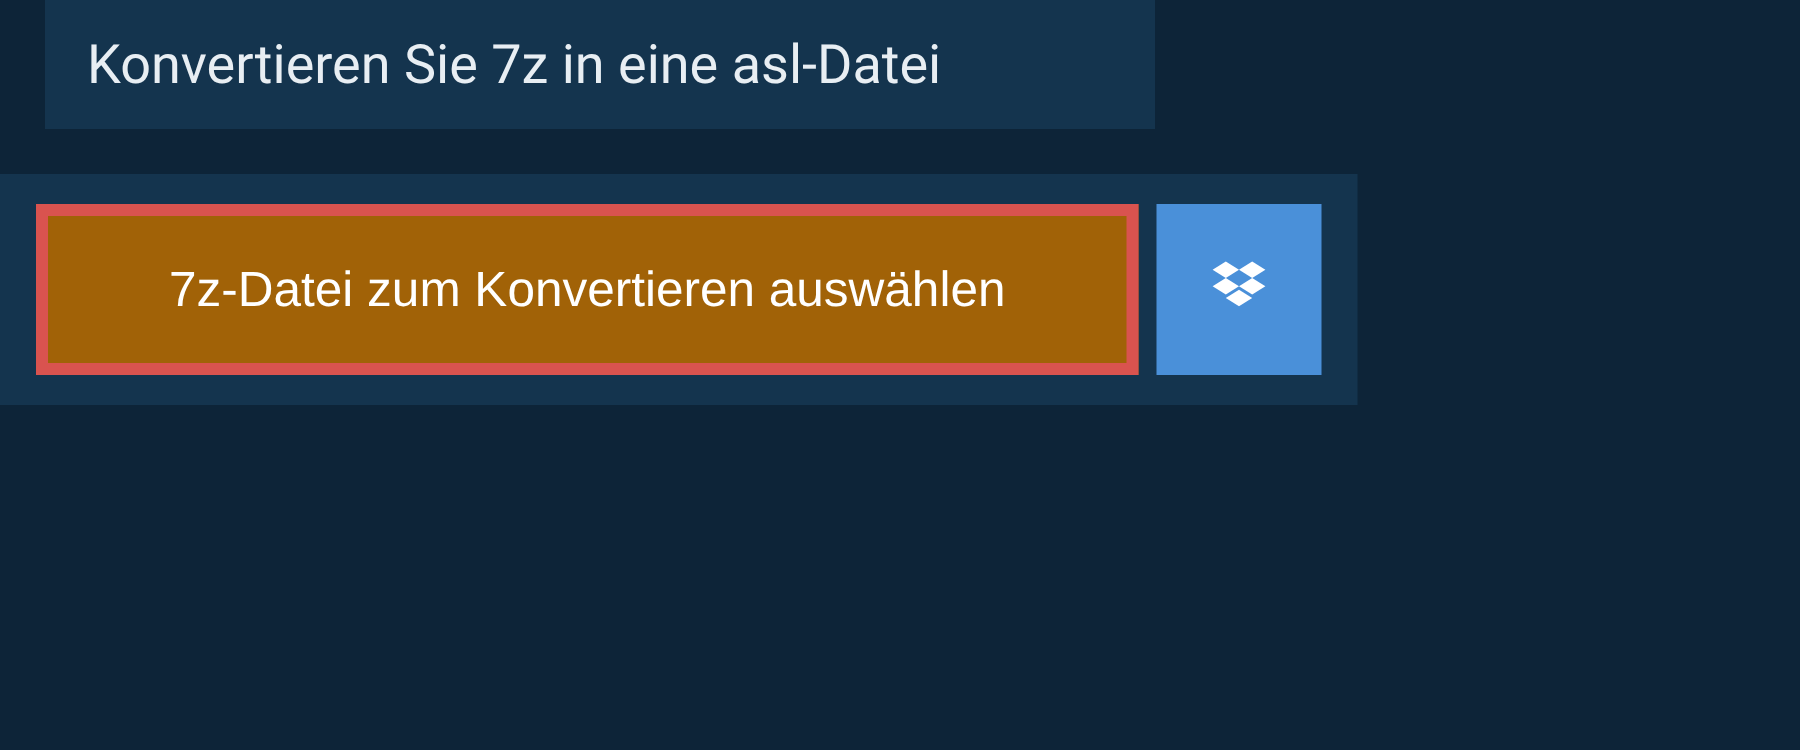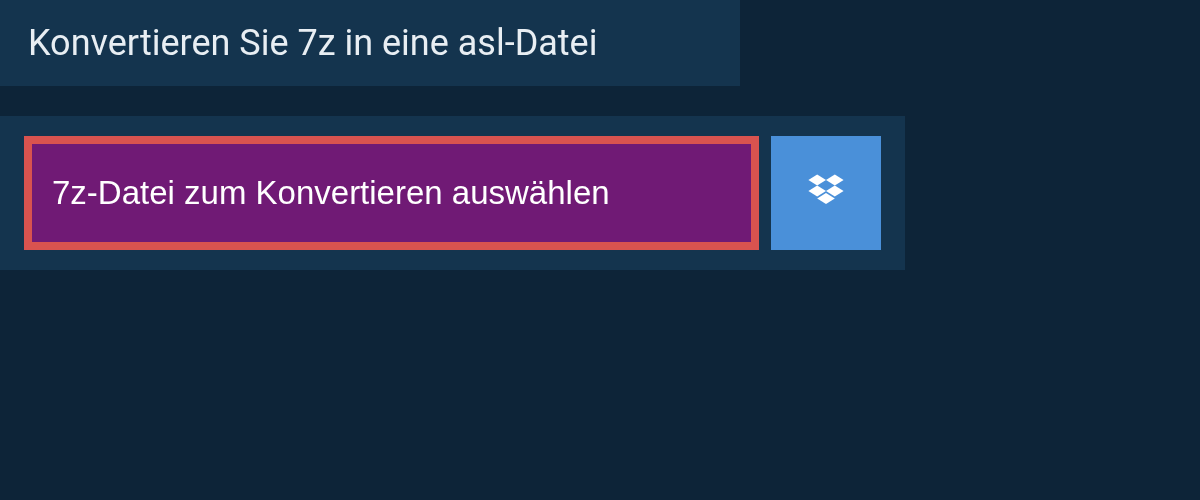--- a/index.html
+++ b/index.html
@@ -12,47 +12,48 @@
       height: 500px;
       background-color: #0d2438;
       font-family: -apple-system, BlinkMacSystemFont, "Segoe UI", Roboto, Helvetica, Arial, sans-serif;
       overflow: hidden;
     }
     .header-bar {
       background-color: #14344e;
       padding: 22px 28px;
       display: inline-block;
       min-width: 740px;
+      margin-left: 30px;
     }
     .header-title {
       color: #e8eef3;
       font-size: 36px;
       font-weight: 400;
     }
     .upload-section {
       background-color: #14344e;
       margin-top: 30px;
       padding: 20px 24px;
       width: 905px;
       display: flex;
       gap: 12px;
       align-items: stretch;
     }
     .select-file-button {
       flex: 1;
-      background-color: #701a75;
+      background-color: #a16207;
       border: 8px solid #d9534f;
       color: #ffffff;
       font-size: 33px;
       font-weight: 400;
       padding: 30px 20px;
       cursor: pointer;
       display: flex;
       align-items: center;
-      justify-content: flex-start;
+      justify-content: center;
       text-align: center;
     }
     .dropbox-button {
       width: 110px;
       background-color: #4a90d9;
       border: none;
       cursor: pointer;
       display: flex;
       align-items: center;
       justify-content: center;

